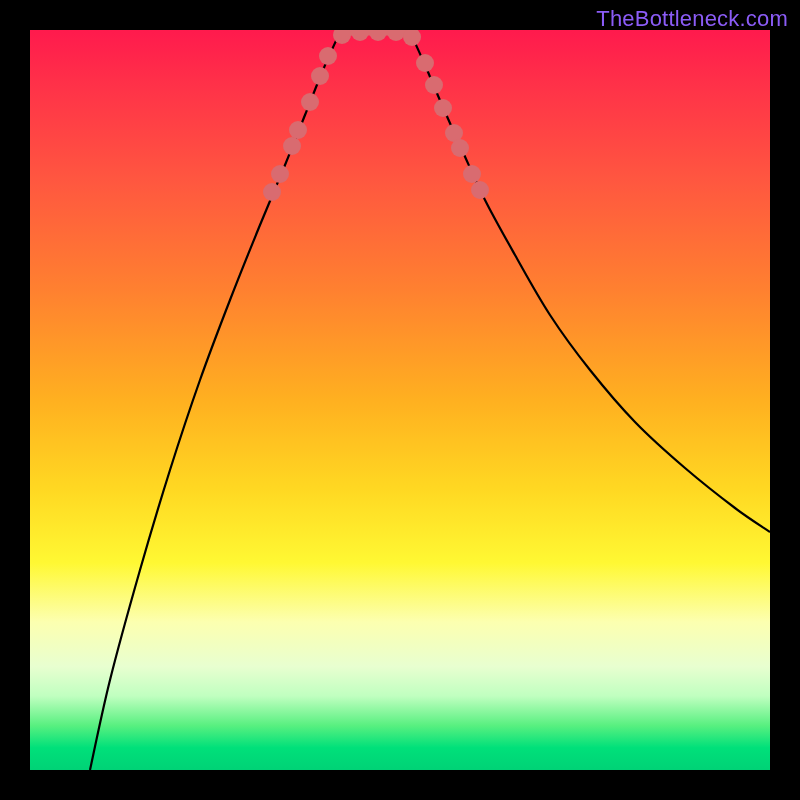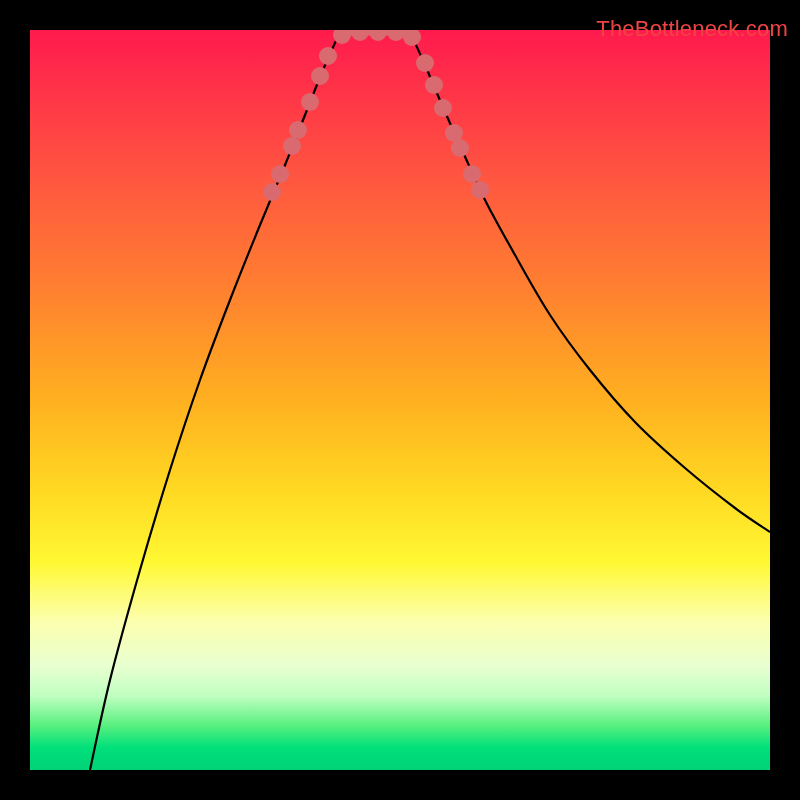--- a/index.html
+++ b/index.html
@@ -28,23 +28,23 @@
       #fcffb0 80%,
       #e8ffd0 86%,
       #c0ffc0 90%,
       #58f080 94%,
       #00e07a 97%,
       #00d276 100%
     );
   }
   .watermark {
     position: absolute;
-    top: 16px;
+    top: 6px;
     right: 12px;
-    color: #ef4444;
+    color: #8b5cf6;
     font-size: 22px;
     font-weight: 500;
     letter-spacing: 0.2px;
   }
   svg {
     position: absolute;
     left: 0;
     top: 0;
   }
 </style>

